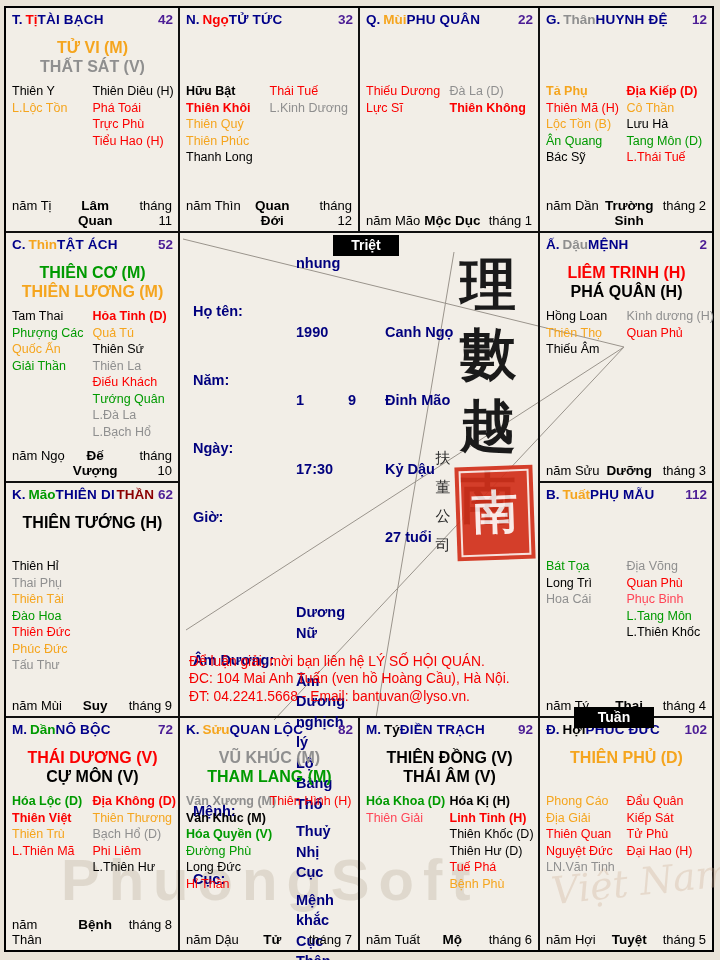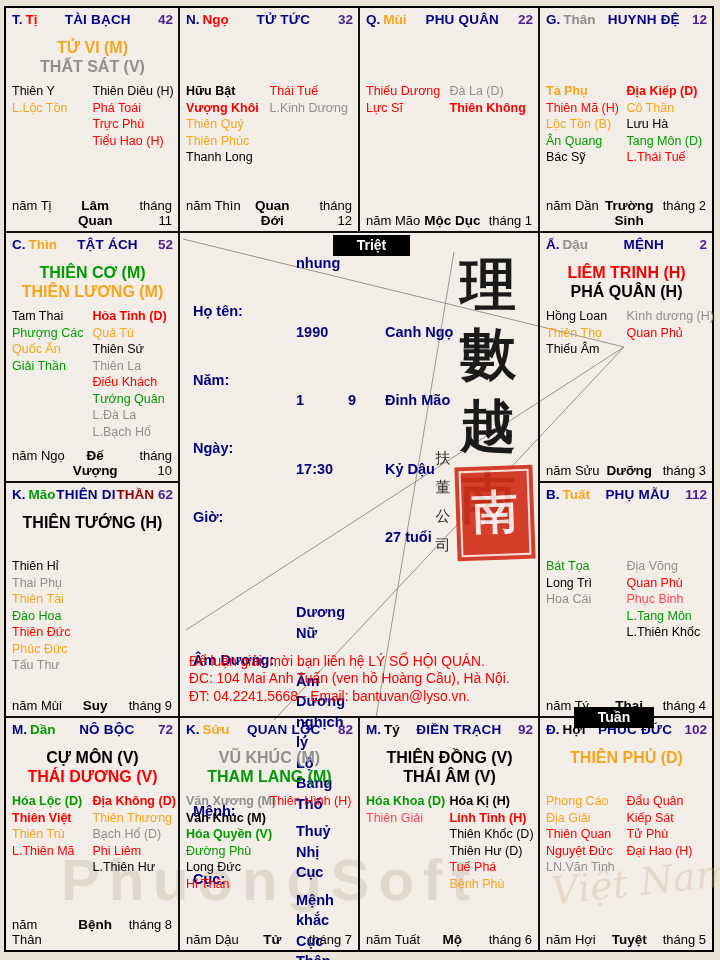--- a/index.html
+++ b/index.html
@@ -22,21 +22,21 @@
     position:relative;z-index:2;display:grid;width:706px;height:942px;
     grid-template-columns:174px 180px 180px 1fr;
     grid-template-rows:225px 250px 235px 1fr;
   }
   .cell{position:relative;box-sizing:border-box;border-right:2px solid #111;border-bottom:2px solid #111;padding:3px 5px 2px 6px;}
   .cell.no-r{border-right:none;}
   .cell.no-b{border-bottom:none;}
   #center{position:relative;box-sizing:border-box;grid-area:2/2/4/4;border-right:2px solid #111;border-bottom:2px solid #111;}
   .hdr{display:flex;align-items:baseline;font-size:13.5px;font-weight:bold;line-height:18px;}
   .stem{color:#000089;margin-right:3px;}
-  .palace{flex:1;text-align:center;color:#000089;letter-spacing:.2px;}
+  .palace{flex:1;text-align:left;color:#000089;letter-spacing:.2px;}
   .pextra{color:#8b0000;margin-right:4px;}
   .num{color:#4c1d95;}
   .mains{height:54px;padding-top:9px;text-align:center;box-sizing:border-box;}
   .main{font-size:16px;font-weight:bold;line-height:19px;white-space:nowrap;}
   .cols{display:flex;}
   .col{width:50%;}
   .star{font-size:12.5px;line-height:16.5px;white-space:nowrap;}
   .star.bold{font-weight:bold;}
   .foot{position:absolute;left:6px;right:6px;bottom:3px;display:flex;font-size:13px;color:#000;}
   .foot .fy{width:34%;}
@@ -50,21 +50,21 @@
   .irow{display:flex;font-size:14.5px;font-weight:bold;color:#00007e;line-height:20.5px;}
   .irow .lab{width:103px;margin-top:48px;}
   .irow .val{width:52px;}
   .irow .lun{width:37px;}
   .irow .cc{flex:1;}
   #contact{position:absolute;left:9px;right:4px;bottom:11px;z-index:3;}
   #contact div{color:#f50000;font-weight:normal;font-size:13.8px;line-height:17.5px;white-space:nowrap;}
   
   .tag{position:absolute;background:#000;color:#fff;font-weight:bold;font-size:14px;
     text-align:center;line-height:21px;z-index:4;}
-  #triet{left:327px;top:227px;width:77px;height:21px;}
+  #triet{left:327px;top:227px;width:66px;height:21px;}
   #tuan{left:568px;top:699px;width:80px;height:21px;}
   
   .cjk{position:absolute;left:442px;width:80px;text-align:center;z-index:3;
     font-family:"DejaVu Serif", serif;font-weight:bold;color:#1a1a1a;font-size:56px;line-height:66px;}
   #cjk1{top:243px;} #cjk2{top:312px;} #cjk3{top:384px;} #cjk4{top:456px;}
   #sidechars{position:absolute;left:426px;top:436px;width:22px;z-index:4;
     font-family:"DejaVu Serif", serif;color:#2a2a2a;font-size:15px;line-height:29px;text-align:center;}
   #seal{position:absolute;left:450px;top:458px;width:78px;height:94px;z-index:5;
     background:#d2301a;opacity:.92;transform:rotate(-2deg);
     display:flex;align-items:center;justify-content:center;}
@@ -207,21 +207,21 @@
         <div class="hdr">
           <span class="stem">N.</span>
           <span class="branch s-r">Ngọ</span>
           <span class="palace">TỬ TỨC</span>
           <span class="num">32</span>
         </div>
         <div class="mains"></div>
         <div class="cols">
           <div class="col">
             <div class="star s-k bold">Hữu Bật</div>
-            <div class="star s-r bold">Vượng Khôi</div>
+            <div class="star s-r bold">Thiên Khôi</div>
             <div class="star s-o">Thiên Quý</div>
             <div class="star s-o">Thiên Phúc</div>
             <div class="star s-k">Thanh Long</div>
           </div>
           <div class="col">
             <div class="star s-r">Thái Tuế</div>
             <div class="star s-y">L.Kinh Dương</div>
           </div>
         </div>
         <div class="foot">
@@ -405,22 +405,22 @@
         </div>
       </div>
       <div class="cell no-b" style="grid-area: 4 / 1;">
         <div class="hdr">
           <span class="stem">M.</span>
           <span class="branch s-g">Dần</span>
           <span class="palace">NÔ BỘC</span>
           <span class="num">72</span>
         </div>
         <div class="mains">
+          <div class="main s-r">THÁI DƯƠNG (V)</div>
           <div class="main s-k">CỰ MÔN (V)</div>
-          <div class="main s-r">THÁI DƯƠNG (V)</div>
         </div>
         <div class="cols">
           <div class="col">
             <div class="star s-g bold">Hóa Lộc (D)</div>
             <div class="star s-r bold">Thiên Việt</div>
             <div class="star s-o">Thiên Trù</div>
             <div class="star s-r">L.Thiên Mã</div>
           </div>
           <div class="col">
             <div class="star s-r bold">Địa Không (D)</div>

